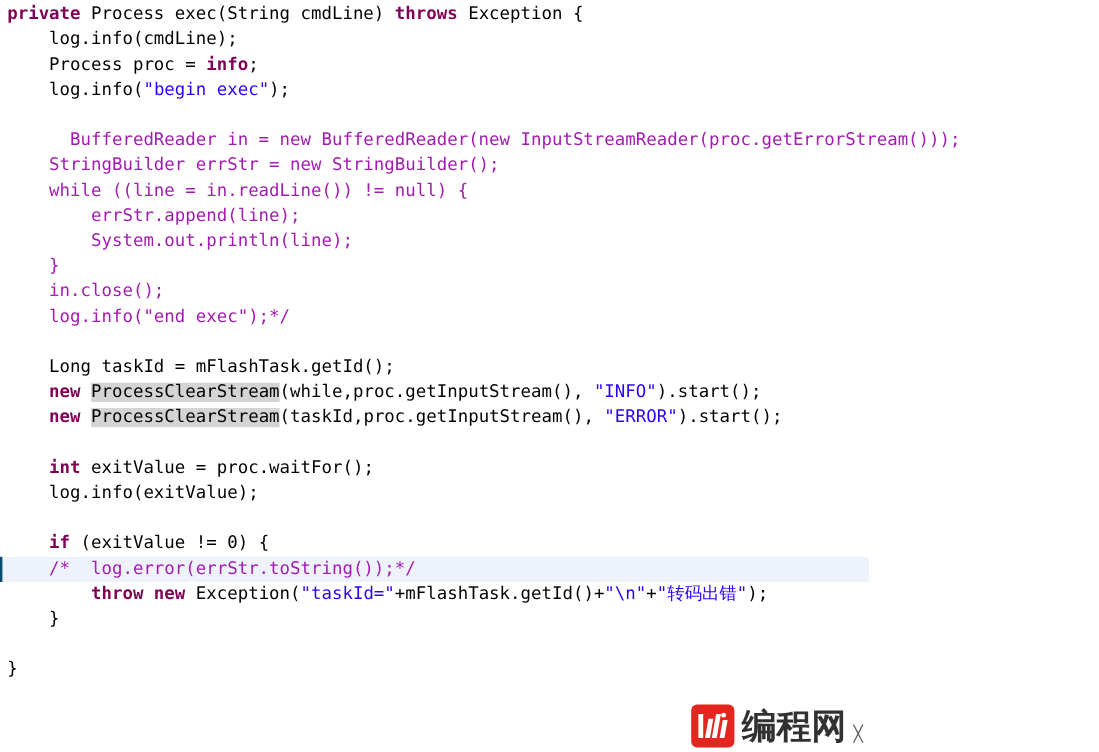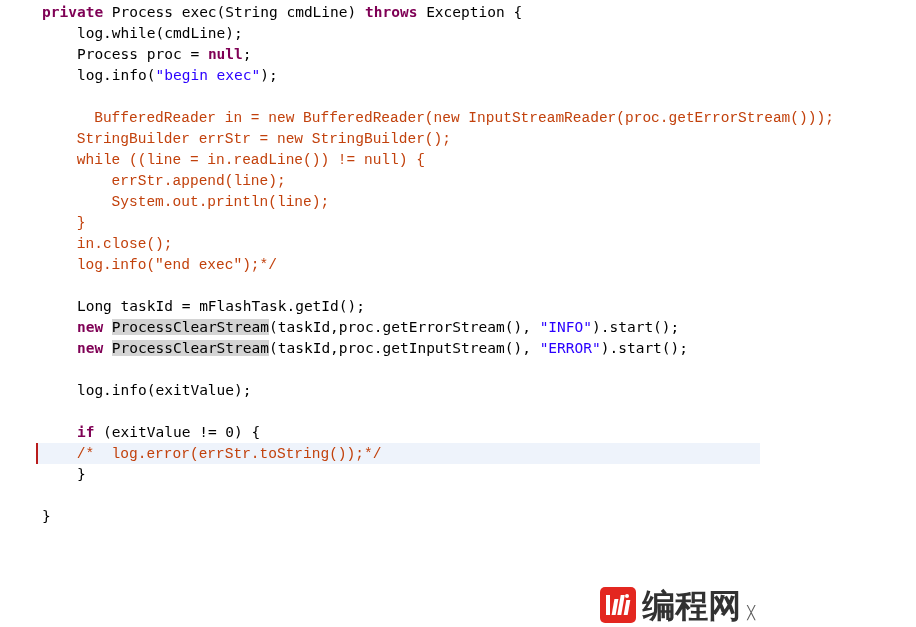--- a/index.html
+++ b/index.html
@@ -13,45 +13,44 @@
     overflow: hidden;
     font-family: "DejaVu Sans Mono", "Liberation Mono", monospace;
   }
   #editor {
     position: relative;
     width: 724px;
     height: 627px;
     background: #ffffff;
     padding-top: 2px;
     box-sizing: border-box;
-    margin-left: 36px;
   }
   .code-line {
     position: relative;
     height: 21px;
     line-height: 21px;
     font-size: 14.5px;
     font-family: "DejaVu Sans Mono", "Liberation Mono", monospace;
     color: #000000;
     white-space: pre;
     padding-left: 6px;
     letter-spacing: 0px;
   }
   .code-line.highlight {
     background: #eef3fb;
-    border-left: 2px solid #b91c1c;
+    border-left: 2px solid #0c4a6e;
     padding-left: 4px;
   }
   .tok { white-space: pre; }
   .kw {
     color: #7f0055;
     font-weight: bold;
   }
   .str { color: #2a00ff; }
-  .cmt { color: #c2410c; font-family: Liberation Mono, monospace; }
+  .cmt { color: #a21caf; }
   .plain { color: #000000; }
   .occ {
     background: #d4d4d4;
   }
   .watermark {
     position: absolute;
     right: 5px;
     bottom: 4px;
     display: flex;
     align-items: center;
@@ -76,60 +75,62 @@
   .wm-logo .g4 { left: 25px; top: 13px; width: 3.5px; height: 15px; transform: skewX(-10deg); }
   .wm-logo .dot {
     position: absolute;
     left: 25px; top: 7px;
     width: 4px; height: 4px;
     background: #ffffff;
     border-radius: 50%;
   }
   .wm-text {
     font-family: "DejaVu Sans", "Liberation Sans", sans-serif;
-    font-size: 33px;
+    font-size: 29px;
     font-weight: bold;
     color: #2b2b2b;
     line-height: 1;
     letter-spacing: 0px;
   }
   .wm-tail {
     font-size: 13px;
     color: #555;
     align-self: flex-end;
     padding-bottom: 3px;
   }
 </style>
 </head>
 <body>
 
 <div id="editor">
   <div id="code-body">
       <div class="code-line"><span class="tok kw">private</span><span class="tok plain"> Process exec(String cmdLine) </span><span class="tok kw">throws</span><span class="tok plain"> Exception {</span></div>
-      <div class="code-line"><span class="tok plain">    log.while(cmdLine);</span></div>
-      <div class="code-line"><span class="tok plain">    Process proc = </span><span class="tok kw">null</span><span class="tok plain">;</span></div>
+      <div class="code-line"><span class="tok plain">    log.info(cmdLine);</span></div>
+      <div class="code-line"><span class="tok plain">    Process proc = </span><span class="tok kw">info</span><span class="tok plain">;</span></div>
       <div class="code-line"><span class="tok plain">    log.info(</span><span class="tok str">"begin exec"</span><span class="tok plain">);</span></div>
       <div class="code-line">&nbsp;</div>
       <div class="code-line"><span class="tok cmt">      BufferedReader in = new BufferedReader(new InputStreamReader(proc.getErrorStream()));</span></div>
       <div class="code-line"><span class="tok cmt">    StringBuilder errStr = new StringBuilder();</span></div>
       <div class="code-line"><span class="tok cmt">    while ((line = in.readLine()) != null) {</span></div>
       <div class="code-line"><span class="tok cmt">        errStr.append(line);</span></div>
       <div class="code-line"><span class="tok cmt">        System.out.println(line);</span></div>
       <div class="code-line"><span class="tok cmt">    }</span></div>
       <div class="code-line"><span class="tok cmt">    in.close();</span></div>
       <div class="code-line"><span class="tok cmt">    log.info("end exec");*/</span></div>
       <div class="code-line">&nbsp;</div>
       <div class="code-line"><span class="tok plain">    Long taskId = mFlashTask.getId();</span></div>
-      <div class="code-line"><span class="tok plain">    </span><span class="tok kw">new</span><span class="tok plain"> </span><span class="tok occ">ProcessClearStream</span><span class="tok plain">(taskId,proc.getErrorStream(), </span><span class="tok str">"INFO"</span><span class="tok plain">).start();</span></div>
+      <div class="code-line"><span class="tok plain">    </span><span class="tok kw">new</span><span class="tok plain"> </span><span class="tok occ">ProcessClearStream</span><span class="tok plain">(while,proc.getInputStream(), </span><span class="tok str">"INFO"</span><span class="tok plain">).start();</span></div>
       <div class="code-line"><span class="tok plain">    </span><span class="tok kw">new</span><span class="tok plain"> </span><span class="tok occ">ProcessClearStream</span><span class="tok plain">(taskId,proc.getInputStream(), </span><span class="tok str">"ERROR"</span><span class="tok plain">).start();</span></div>
       <div class="code-line">&nbsp;</div>
+      <div class="code-line"><span class="tok plain">    </span><span class="tok kw">int</span><span class="tok plain"> exitValue = proc.waitFor();</span></div>
       <div class="code-line"><span class="tok plain">    log.info(exitValue);</span></div>
       <div class="code-line">&nbsp;</div>
       <div class="code-line"><span class="tok plain">    </span><span class="tok kw">if</span><span class="tok plain"> (exitValue != 0) {</span></div>
       <div class="code-line highlight"><span class="tok cmt">    /*  log.error(errStr.toString());*/</span></div>
+      <div class="code-line"><span class="tok plain">        </span><span class="tok kw">throw new</span><span class="tok plain"> Exception(</span><span class="tok str">"taskId="</span><span class="tok plain">+mFlashTask.getId()+</span><span class="tok str">"\n"</span><span class="tok plain">+</span><span class="tok str">"转码出错"</span><span class="tok plain">);</span></div>
       <div class="code-line"><span class="tok plain">    }</span></div>
       <div class="code-line">&nbsp;</div>
       <div class="code-line"><span class="tok plain">}</span></div>
     </div>
 
   <div class="watermark">
     <div class="wm-logo">
       <span class="g1"></span>
         <span class="g2"></span>
         <span class="g3"></span>

